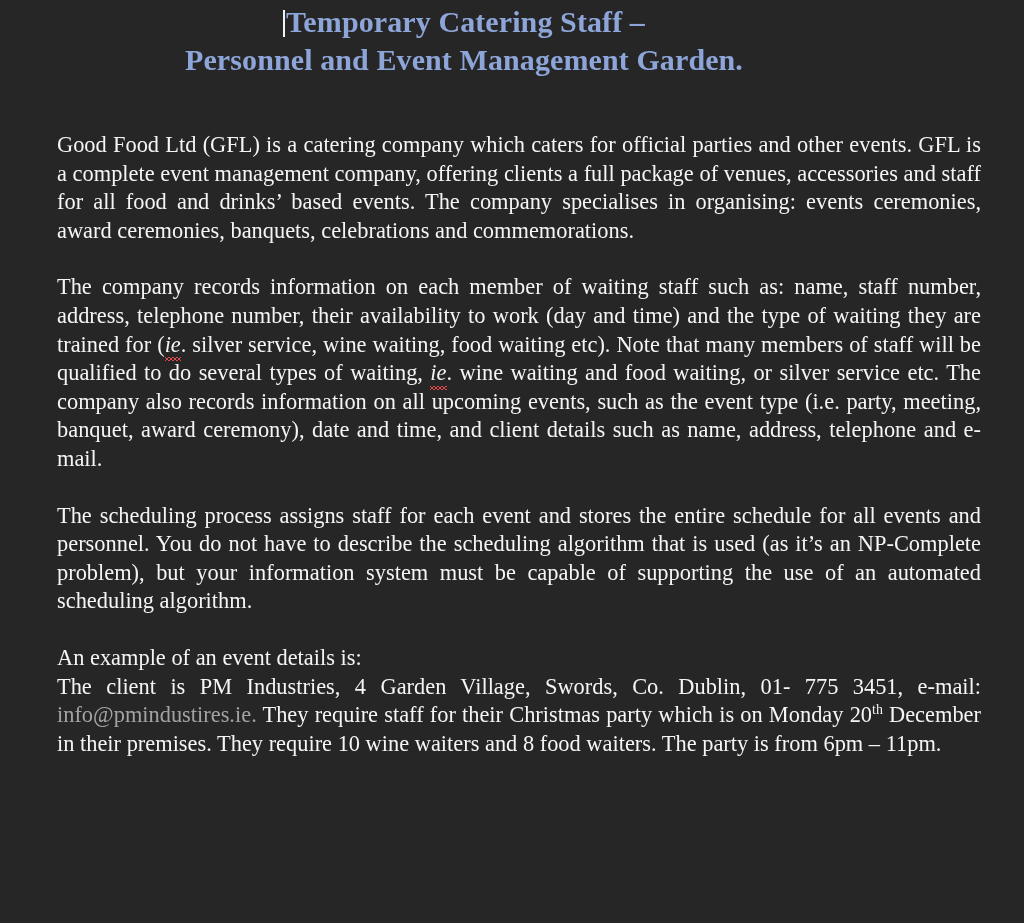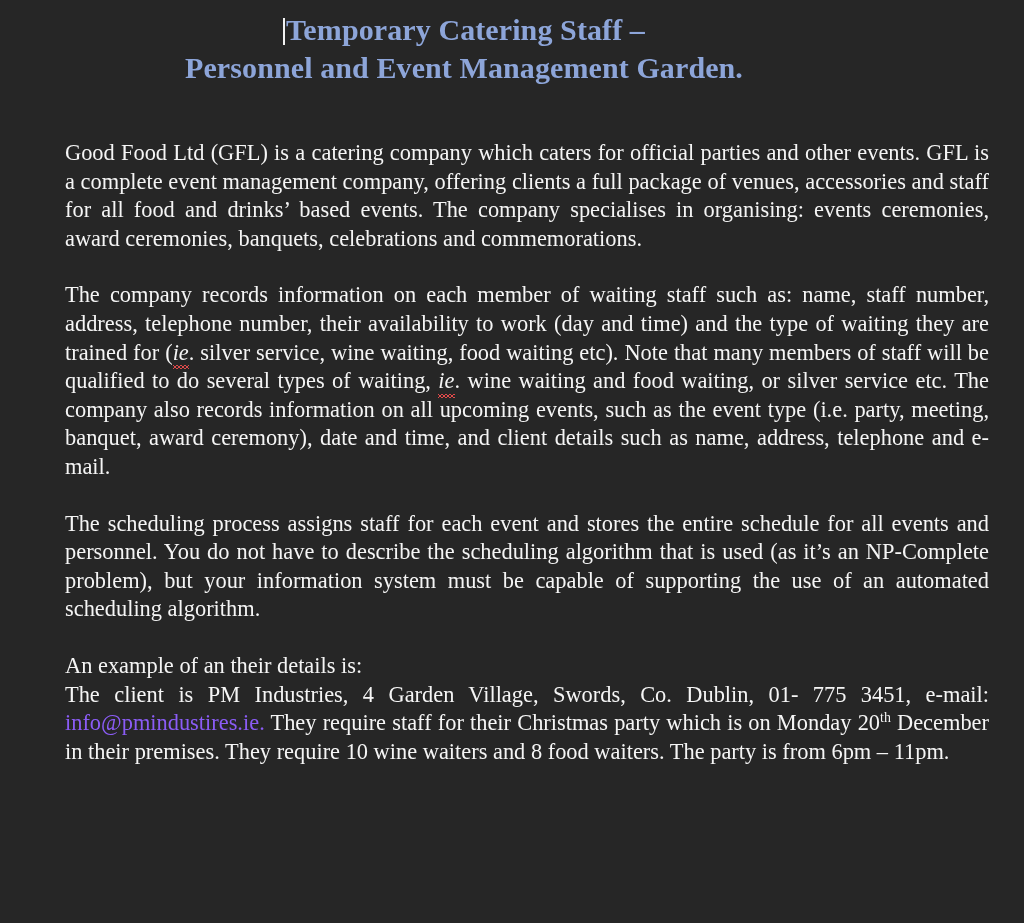--- a/index.html
+++ b/index.html
@@ -14,21 +14,21 @@
     font-family: "Liberation Serif", "DejaVu Serif", serif;
     color: #ffffff;
     overflow: hidden;
   }
 
   .page {
     position: relative;
     width: 928px;
     height: 923px;
     box-sizing: border-box;
-    padding: 8px;
+    padding: 0;
   }
 
   
   .title-block {
     text-align: center;
     padding-top: 3px;
     margin: 0 0 4px 0;
   }
   .title-line {
     color: #8da5d9;
@@ -81,21 +81,21 @@
     height: 4px;
     background-image:
       linear-gradient(45deg, transparent 44%, #e04a4a 44%, #e04a4a 56%, transparent 56%),
       linear-gradient(-45deg, transparent 44%, #e04a4a 44%, #e04a4a 56%, transparent 56%);
     background-size: 4px 4px;
     background-repeat: repeat-x;
     pointer-events: none;
   }
 
   .link {
-    color: #8b5cf6;
+    color: #a3a3a3;
     text-decoration: none;
   }
 
   sup.ord {
     font-size: 0.62em;
     vertical-align: super;
     line-height: 0;
   }
 </style>
 </head>
@@ -118,19 +118,19 @@
 
     <p class="para"><span>The company records information on each member of waiting staff such as: name, staff number, address, telephone number, their availability to work (day and time) and the type of waiting they are trained for (</span><span class="ital squiggle">ie</span><span>. silver service, wine waiting, food waiting etc). Note that many members of staff will be qualified to do several types of waiting, </span><span class="ital squiggle">ie</span><span>. wine waiting and food waiting, or silver service etc. The company also records information on all upcoming events, such as the event type (i.e. party, meeting, banquet, award ceremony), date and time, and client details such as name, address, telephone and e-mail.</span></p>
 
     <div class="gap-sm"></div>
 
     <p class="para">The scheduling process assigns staff for each event and stores the entire schedule for all events and personnel. You do not have to describe the scheduling algorithm that is used (as it’s an NP-Complete problem), but your information system must be capable of supporting the use of an automated scheduling algorithm.</p>
 
 
     <div class="gap-sm"></div>
 
-    <p class="para">An example of an their details is:</p>
+    <p class="para">An example of an event details is:</p>
 
     <p class="para"><span>The client is PM Industries, 4 Garden Village, Swords, Co. Dublin, 01- 775 3451, e-mail:</span>
 <a class="link" href="#">info@pmindustires.ie.</a><span> They require staff for their Christmas party which is on Monday 20</span><sup class="ord">th</sup><span> December in their premises. They require 10 wine waiters and 8 food waiters. The party is from 6pm – 11pm.</span></p>
 
   </div>
 </div>
 
 </body></html>

